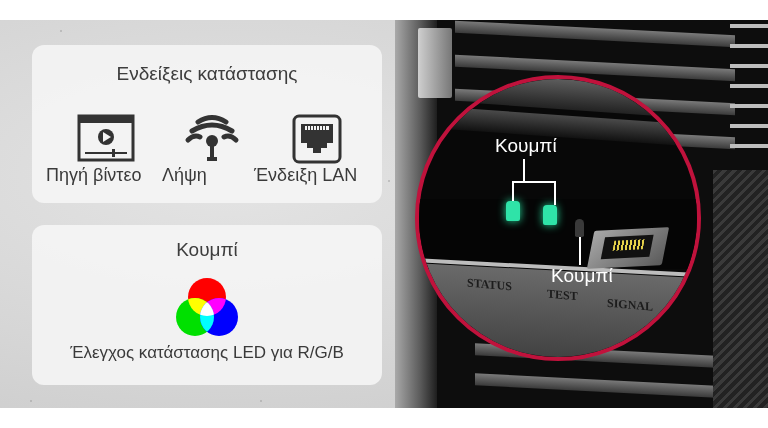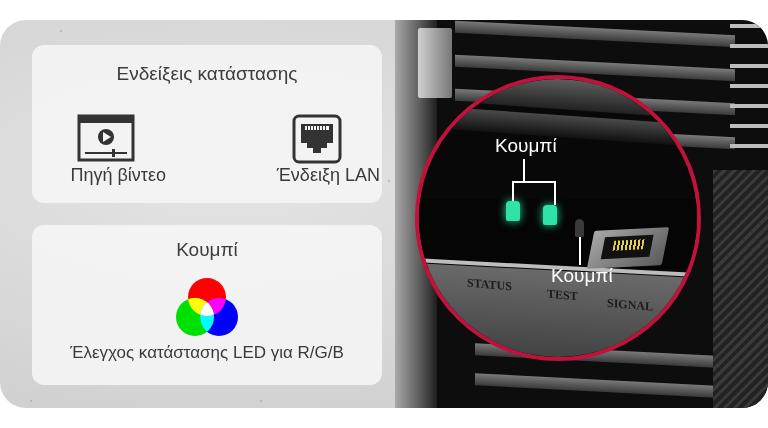--- a/index.html
+++ b/index.html
@@ -1,35 +1,35 @@
 <!DOCTYPE html>
 <html><head>
 <meta charset="utf-8">
 <style>
   html, body { margin:0; padding:0; }
   body { width:768px; height:428px; background:#ffffff; position:relative; overflow:hidden; font-family:"Liberation Sans", sans-serif; }
   .scene { position:absolute; left:0; top:20px; width:768px; height:388px; overflow:hidden;
-    background: radial-gradient(ellipse at 30% 40%, #e4e4e4 0%, #d6d6d6 55%, #c9c9c9 100%); border-radius: 26px; }
+    background: radial-gradient(ellipse at 30% 40%, #e4e4e4 0%, #d6d6d6 55%, #c9c9c9 100%); }
   .speck { position:absolute; width:2px; height:2px; background:#9a9a9a; border-radius:50%; opacity:.6; }
   
   .device { position:absolute; left:395px; top:0; width:373px; height:388px; background:#0d0d0d; }
   .slat { position:absolute; height:12px; background:linear-gradient(180deg,#7a7a7a,#3a3a3a); transform:skewY(3deg); }
   .post { position:absolute; left:395px; top:0; width:42px; height:388px; background:linear-gradient(90deg,#a9a9a9,#5b5b5b 60%,#1e1e1e); }
   .post2 { position:absolute; left:418px; top:8px; width:34px; height:70px; background:linear-gradient(90deg,#cfcfcf,#777); border-radius:2px; }
   .side { position:absolute; left:713px; top:150px; width:55px; height:238px;
     background: repeating-linear-gradient(135deg,#3a3a3a 0 3px,#222 3px 7px); }
   .rslat { position:absolute; left:730px; width:38px; height:4px; background:#bdbdbd; }
   
   .panel { position:absolute; background:rgba(244,244,244,0.92); border-radius:12px; }
   .p1 { left:32px; top:25px; width:350px; height:158px; }
   .p2 { left:32px; top:205px; width:350px; height:160px; }
   .ptitle { position:absolute; left:0; right:0; text-align:center; font-size:19px; color:#3d3d3d; }
   .p1 .ptitle { top:18px; }
   .p2 .ptitle { top:14px; }
-  .icon-item { position:absolute; text-align:right; }
+  .icon-item { position:absolute; text-align:left; }
   .icon-item .lbl { font-size:18px; color:#3a3a3a; white-space:nowrap; }
   .rgb { position:absolute; left:142px; top:52px; width:66px; height:62px; }
   .p2 .desc { position:absolute; left:0; right:0; top:118px; text-align:center; font-size:17px; color:#3a3a3a; }
   
   .zoom { position:absolute; left:415px; top:55px; width:286px; height:286px; border-radius:50%;
     border:4px solid #c0123c; box-sizing:border-box; overflow:hidden; background:#080808; }
   .zlabel { position:absolute; color:#ffffff; font-size:19px; }
   .led { position:absolute; width:14px; height:20px; background:#2fe3a8; border-radius:4px 4px 2px 2px; box-shadow:0 0 8px #25d89a; }
   .line { position:absolute; background:#ffffff; }
 </style>
@@ -69,20 +69,32 @@
         <rect x="3" y="3" width="54" height="44" fill="none" stroke="#333" stroke-width="3"></rect>
         <rect x="3" y="3" width="54" height="7" fill="#333"></rect>
         <circle cx="30" cy="24" r="8" fill="#333"></circle>
         <polygon points="27,19 27,29 35,24" fill="#f4f4f4"></polygon>
         <line x1="9" y1="40" x2="51" y2="40" stroke="#333" stroke-width="2"></line>
         <rect x="36" y="36" width="3" height="8" fill="#333"></rect>
       </svg>
       <div class="lbl">Πηγή βίντεο</div>
     </div>
 
+    <div class="icon-item" style="left:130px;top:68px;width:100px;">
+      <svg width="56" height="52" viewBox="0 0 56 52" style="display:block;margin:0 auto;">
+        <path d="M14 9 Q28 0 42 9" fill="none" stroke="#333" stroke-width="5" stroke-linecap="round"></path>
+        <path d="M8 18 Q28 6 48 18" fill="none" stroke="#333" stroke-width="5" stroke-linecap="round"></path>
+        <path d="M4 27 Q10 21 16 24" fill="none" stroke="#333" stroke-width="5" stroke-linecap="round"></path>
+        <path d="M52 27 Q46 21 40 24" fill="none" stroke="#333" stroke-width="5" stroke-linecap="round"></path>
+        <circle cx="28" cy="28" r="6" fill="#333"></circle>
+        <rect x="26" y="32" width="4" height="14" fill="#333"></rect>
+        <rect x="23" y="44" width="10" height="4" fill="#333"></rect>
+      </svg>
+      <div class="lbl">Λήψη</div>
+    </div>
 
     <div class="icon-item" style="left:222px;top:68px;width:126px;">
       <svg width="52" height="52" viewBox="0 0 52 52" style="display:block;margin:0 auto;">
         <rect x="3" y="3" width="46" height="46" rx="5" fill="none" stroke="#333" stroke-width="3"></rect>
         <path d="M10 11 H42 V30 H36 V35 H30 V40 H22 V35 H16 V30 H10 Z" fill="#333"></path>
         <rect x="14" y="13" width="24" height="4" fill="#f4f4f4"></rect>
         <rect x="16" y="13" width="1" height="4" fill="#333"></rect>
           <rect x="19" y="13" width="1" height="4" fill="#333"></rect>
         <rect x="22" y="13" width="1" height="4" fill="#333"></rect>
           <rect x="25" y="13" width="1" height="4" fill="#333"></rect>

